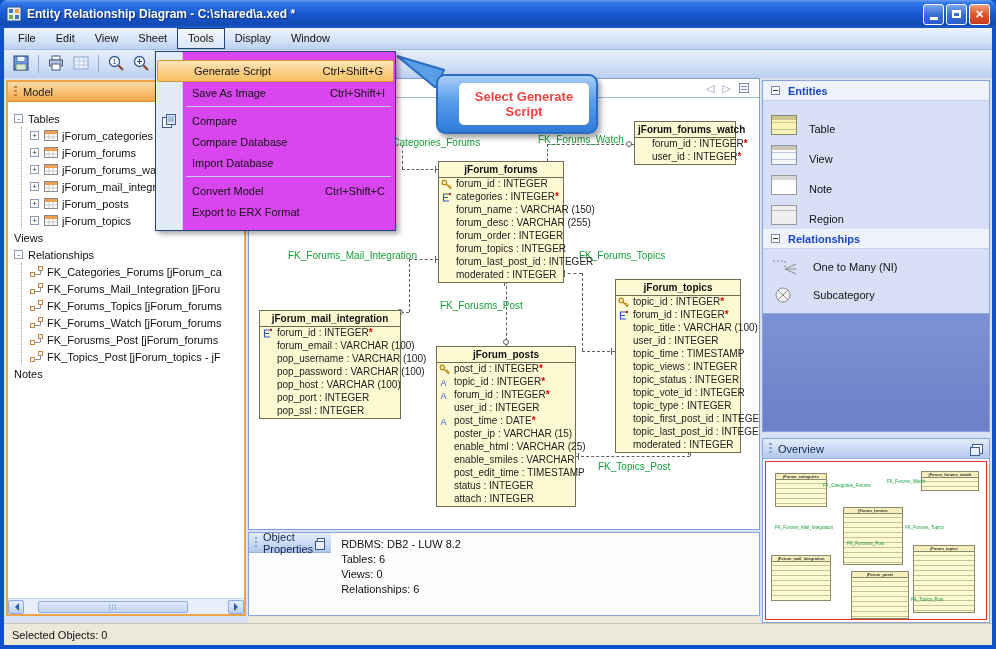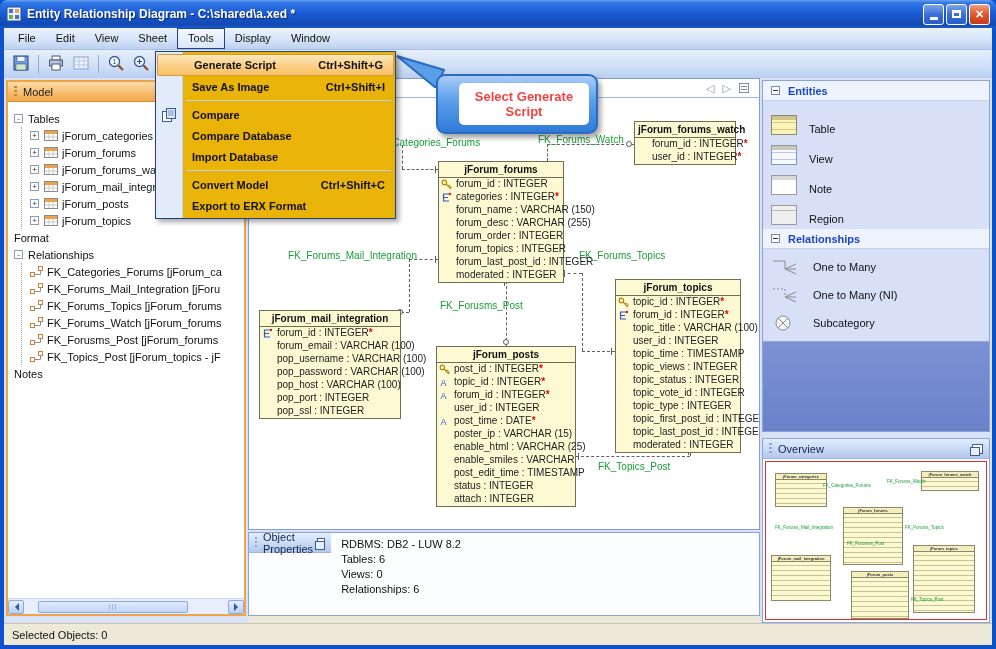--- a/index.html
+++ b/index.html
@@ -29,22 +29,22 @@
   .menu-item.active { border:1px solid #24437e; background:linear-gradient(180deg,#f4f8fe,#d9e6f8); padding-top:3px; }
 
   
   .toolbar { position:absolute; left:4px; top:50px; width:988px; height:28px;
     background: linear-gradient(180deg,#e6effc 0%,#cfdff6 60%,#b9cef0 100%);
     display:flex; align-items:center; gap:3px; padding-left:6px; }
   .tool { width:22px; height:22px; display:flex; align-items:center; justify-content:center; border-radius:2px; }
   .tsep { width:1px; height:18px; background:#93a9cf; margin:0 3px; }
 
   
-  .dropdown { position:absolute; left:155px; top:51px; width:241px; z-index:60; background:#eab308;
-    border:1px solid #26427e; box-shadow:3px 3px 5px rgba(0,0,0,.35); padding:2px 0;font-weight:bold; }
+  .dropdown { position:absolute; left:155px; top:51px; width:241px; z-index:60; background:#d946ef;
+    border:1px solid #26427e; box-shadow:3px 3px 5px rgba(0,0,0,.35); padding:8px 0; }
   .dropdown::before { content:""; position:absolute; left:0; top:0; bottom:0; width:26px;
     background:#e2ebfa; border-right:1px solid #c3d2ec; }
   .dd-item { position:relative; height:21px; display:flex; align-items:center; padding-left:36px; padding-right:10px; color:#111; }
   .dd-item .dd-short { margin-left:auto; }
   .dd-item.hl { background:linear-gradient(180deg,#fde7bb 0%,#fbce84 55%,#f8c166 100%);
     border:1px solid #d79a33; border-radius:2px; margin:0 1px; height:22px; }
   .dd-sep { position:relative; height:7px; }
   .dd-sep::after { content:""; position:absolute; left:30px; right:4px; top:3px; border-top:1px solid #c5cfe3; }
   .dd-ico { position:absolute; left:5px; top:3px; width:16px; height:16px; }
 
@@ -312,21 +312,21 @@
               <svg width="14" height="11">
                 <rect x="0.5" y="0.5" width="13" height="10" fill="#fff" stroke="#8a8a8a"></rect>
                 <rect x="1" y="1" width="12" height="3" fill="#f0a048"></rect>
                 <path d="M1 7 H13 M5 4 V10 M9 4 V10" stroke="#c8c8c8" fill="none"></path>
               </svg>
             </span>
             <span class="t-label">jForum_topics</span>
           </div>
         </div>
         <div class="t-row">
-          <span class="t-label">Format</span>
+          <span class="t-label">Views</span>
         </div>
         <div class="t-row">
           <span class="expander">-</span>
           <span class="t-label">Relationships</span>
         </div>
         <div class="t-kids">
           <div class="t-row">
             <span class="t-ico">
               <svg width="13" height="11">
                 <rect x="0.5" y="6.5" width="4" height="4" fill="#fff" stroke="#d08030"></rect>
@@ -579,29 +579,20 @@
             </div>
           </div>
           <div class="pg-hdr">
             <span class="minus-box"></span>
             <b>Relationships</b>
           </div>
           <div class="pg-body">
             <div class="p-item rel">
               <span class="pi">
                 <svg width="30" height="20">
-                  <path d="M2 4 H14 V12" fill="none" stroke="#8a8a8a"></path>
-                  <path d="M14 12 L25 7 M14 12 L25 12 M14 12 L25 17" stroke="#8a8a8a" fill="none"></path>
-                </svg>
-              </span>
-              <span>One to Many</span>
-            </div>
-            <div class="p-item rel">
-              <span class="pi">
-                <svg width="30" height="20">
                   <path d="M2 4 H14 V12" fill="none" stroke="#8a8a8a" stroke-dasharray="2,2"></path>
                   <path d="M14 12 L25 7 M14 12 L25 12 M14 12 L25 17" stroke="#8a8a8a" fill="none"></path>
                 </svg>
               </span>
               <span>One to Many (NI)</span>
             </div>
             <div class="p-item rel">
               <span class="pi">
                 <svg width="30" height="20">
                   <circle cx="12" cy="10" r="7" fill="#f4f6fa" stroke="#8a8a8a"></circle>

